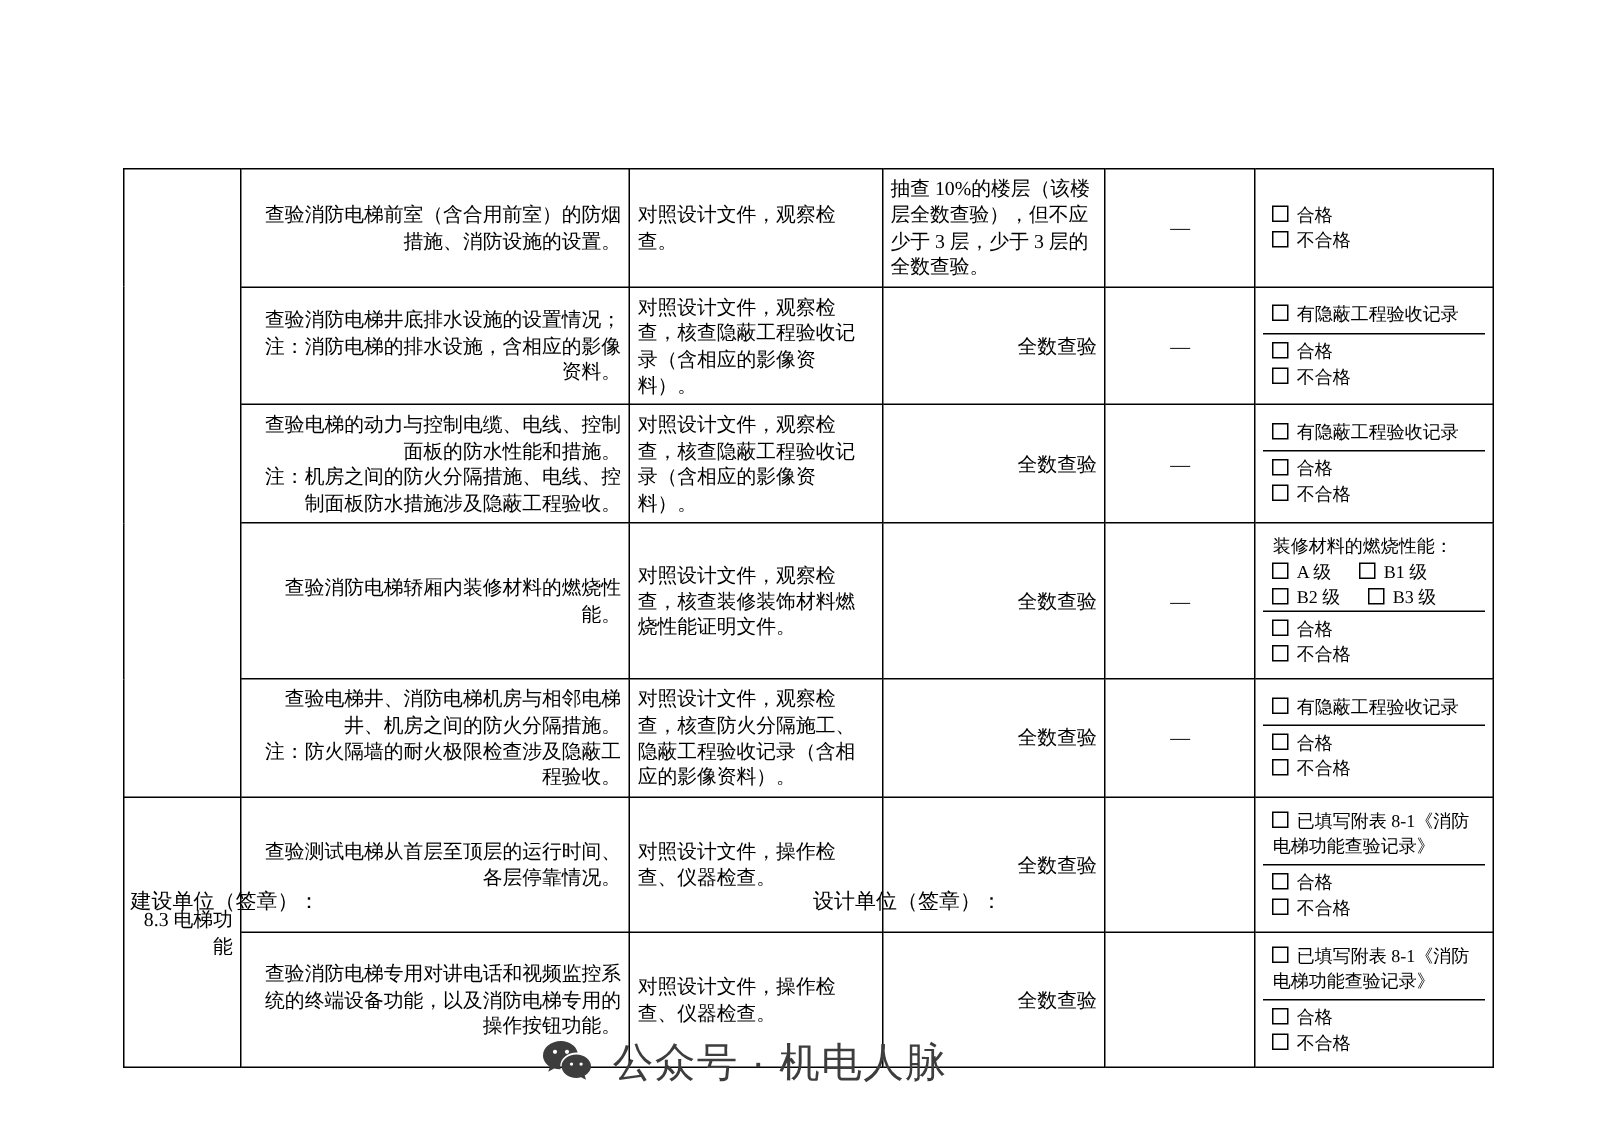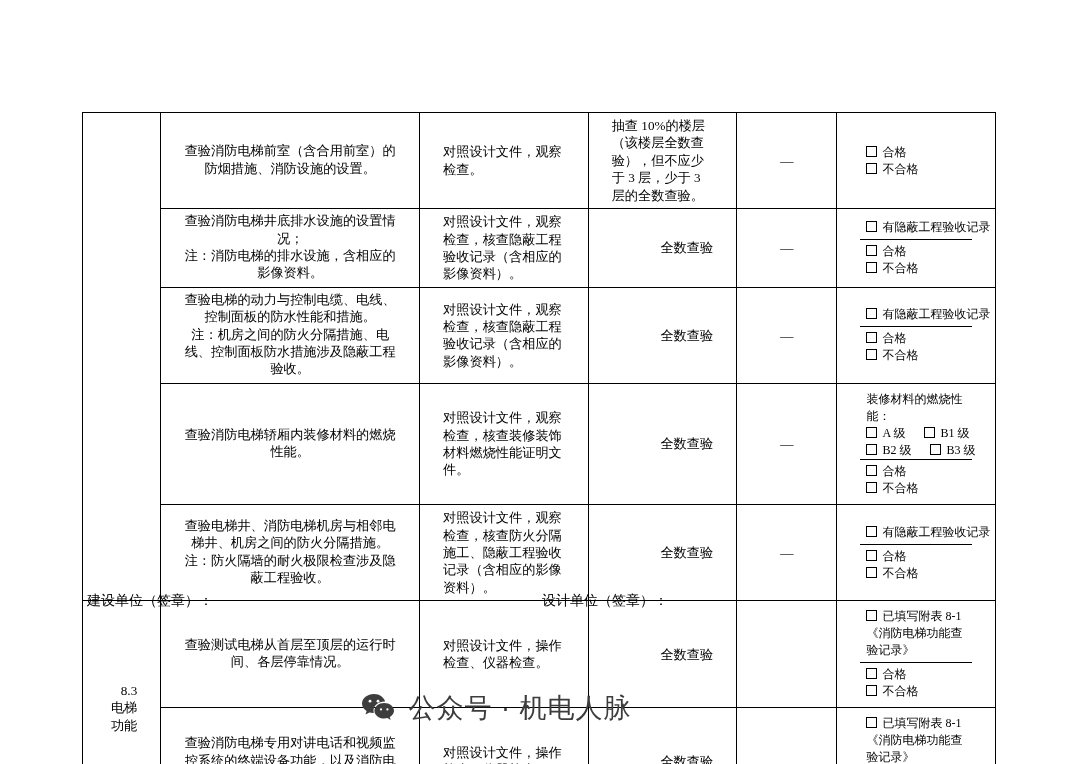--- a/index.html
+++ b/index.html
@@ -29,40 +29,39 @@
     width: 914px;
   }
   table.form {
     border-collapse: collapse;
     width: 914px;
     table-layout: fixed;
   }
   table.form td {
     border: 1px solid #000000;
     vertical-align: middle;
-    padding: 4px 23px;
+    padding: 4px 5px;
     font-size: 13.2px;
     line-height: 1.32;
     word-break: break-all;
   }
   .col-sec   { width: 78px; }
   .col-item  { width: 258px; }
   .col-meth  { width: 168px; }
   .col-qty   { width: 148px; }
   .col-pos   { width: 100px; }
   .col-res   { width: 158px; }
 
   .sec-label {
     text-align: right;
     font-size: 13.2px;
     line-height: 1.5;
   }
   .item-cell {
-    text-align: center;
-    font-family: Liberation Mono, monospace;
+    text-align: right;
   }
   .meth-cell {
     text-align: left;
     margin-left: 42px;
   }
   .qty-cell {
     text-align: right;
   }
   .qty-cell.left {
     text-align: left;

